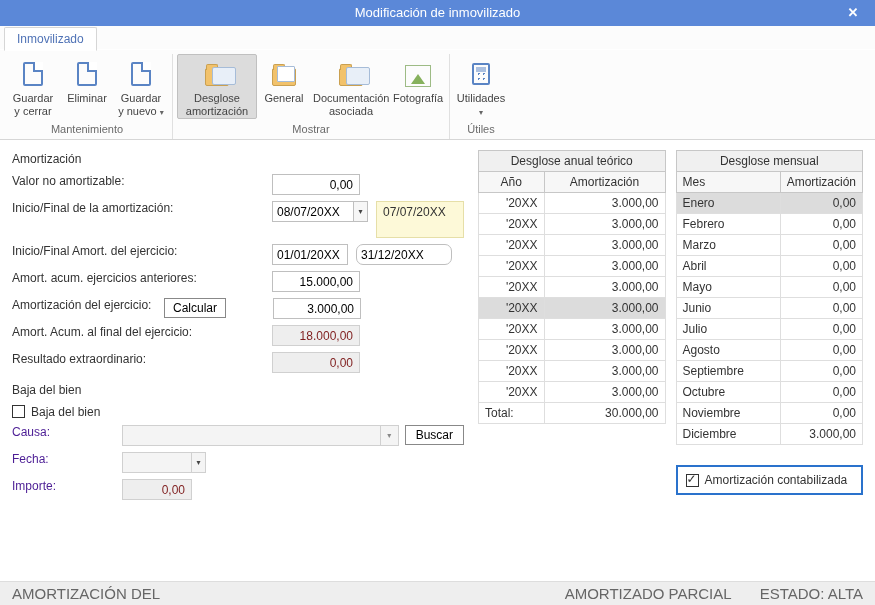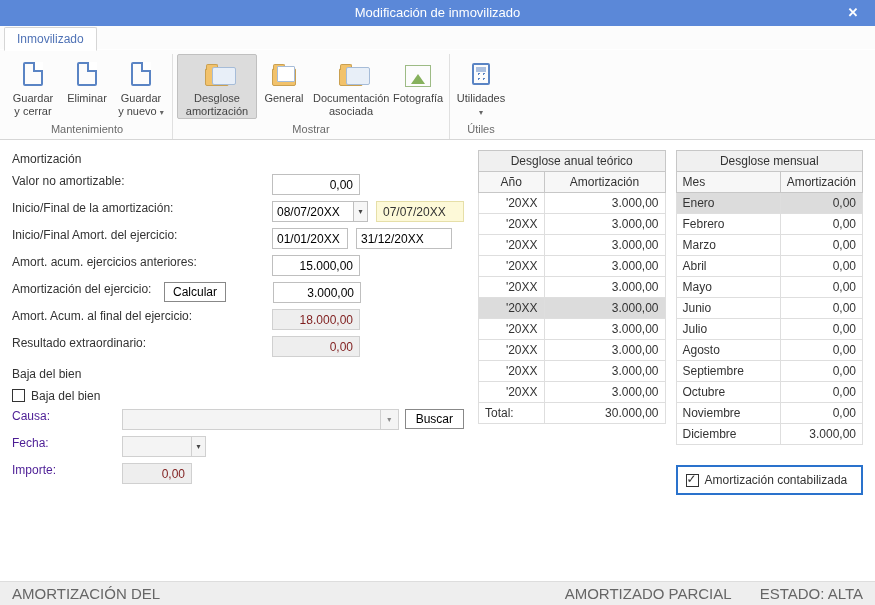--- a/index.html
+++ b/index.html
@@ -22,21 +22,21 @@
   .content { padding:10px 12px 0 12px; display:flex; gap:14px; }
   .leftcol { flex:0 0 445px; }
   .section-title { font-size:12px; color:#333; margin:2px 0 8px 0; }
   .form-row { display:flex; align-items:flex-start; margin-bottom:6px; }
   .form-label { width:190px; color:#333; }
   .form-label.muted { color:#4c1d95; }
   .num-input { width:88px; height:21px; border:1px solid #bfbfbf; background:#fff; text-align:right; padding:1px 6px; font-size:12px; }
   .num-input.ro { background:#eeeeee; border:1px solid #d0d0d0; color:#7f1d1d; }
   .num-input.small { width:70px; }
   .date-input { width:82px; height:21px; border:1px solid #bfbfbf; background:#fff; padding:1px 4px; font-size:12px; text-align:left; }
-  .date-ro { width:88px; height:21px; border:1px solid #e6dfa8; background:#fdf9d8; padding:1px 6px; font-size:12px; text-align:left; line-height:18px; }
+  .date-ro { width:88px; height:37px; border:1px solid #e6dfa8; background:#fdf9d8; padding:1px 6px; font-size:12px; text-align:left; line-height:18px; }
   .calc-btn { border:1px solid #888; background:#fff; padding:2px 8px; font-size:12px; cursor:pointer; margin-left:2px; }
   .combo-drop { width:14px; height:21px; border:1px solid #bfbfbf; border-left:none; background:#f6f6f6; display:flex; align-items:center; justify-content:center; font-size:8px; color:#444; cursor:pointer; }
   .chk { width:13px; height:13px; border:1px solid #333; display:inline-block; margin-right:6px; vertical-align:-2px; position:relative; }
   .chk.checked::after { content:"✓"; position:absolute; left:0px; top:-3px; font-size:12px; color:#333; }
   .cause-row .combo { flex:1; height:21px; border:1px solid #d0d0d0; background:#f4f4f4; display:flex; }
   .cause-row .combo .cv { flex:1; }
   .cause-row .combo .cd { width:18px; border-left:1px solid #d0d0d0; display:flex; align-items:center; justify-content:center; font-size:8px; color:#888; }
   .buscar { border:1px solid #888; background:#fff; padding:2px 10px; margin-left:6px; font-size:12px; cursor:pointer; }
   .tables { flex:1; display:flex; gap:10px; }
   .panel { flex:1; }
@@ -172,21 +172,21 @@
       <div class="combo-drop">▾</div>
       <div style="width:8px"></div>
       <div class="date-ro">07/07/20XX</div>
     </div>
 
     <div class="form-row">
       <div class="form-label">Inicio/Final Amort. del ejercicio:</div>
       <div style="flex:0 0 70px"></div>
       <input class="date-input" style="width: 76px;" value="01/01/20XX">
       <div style="width:8px"></div>
-      <input class="date-input" style="width: 96px;" value="31/12/20XX">
+      <input class="date-input" style="width: 96px; border-radius: 7px;" value="31/12/20XX">
     </div>
 
     <div class="form-row">
       <div class="form-label">Amort. acum. ejercicios anteriores:</div>
       <div style="flex:0 0 70px"></div>
       <input class="num-input" value="15.000,00" style="">
     </div>
 
     <div class="form-row">
       <div class="form-label" style="width:150px">Amortización del ejercicio:</div>

